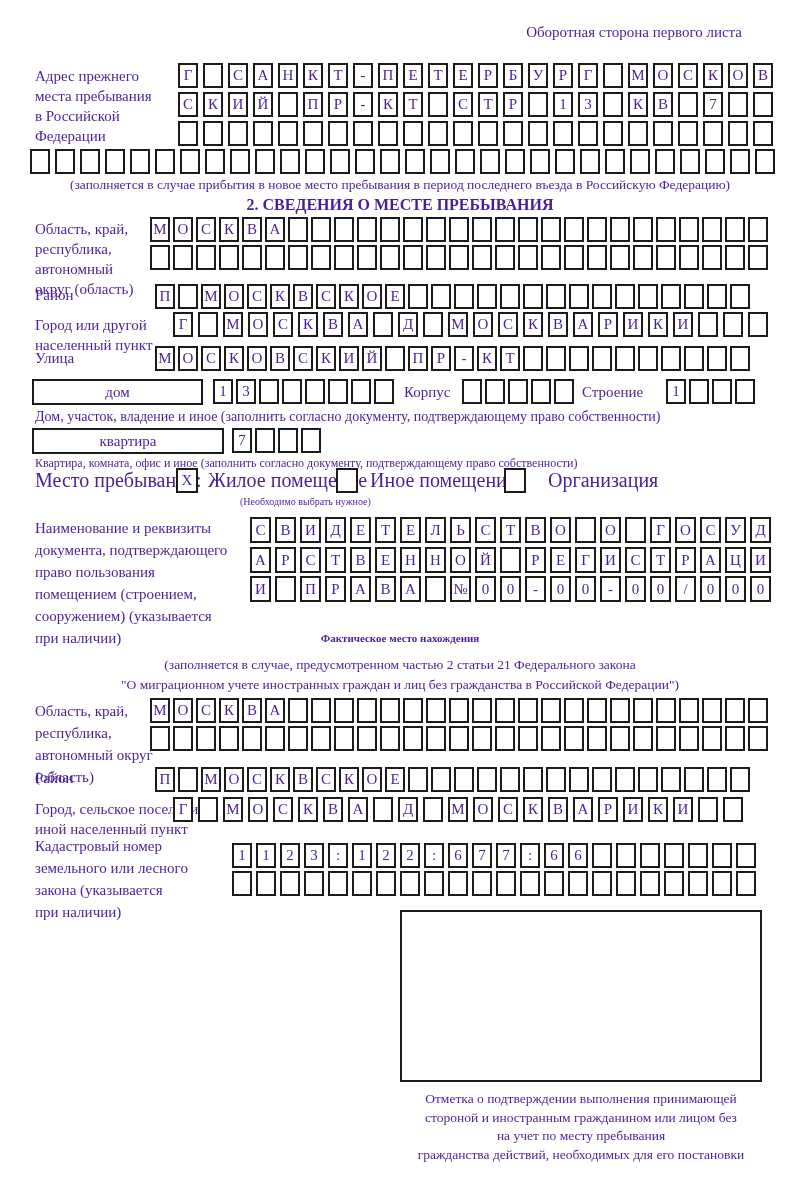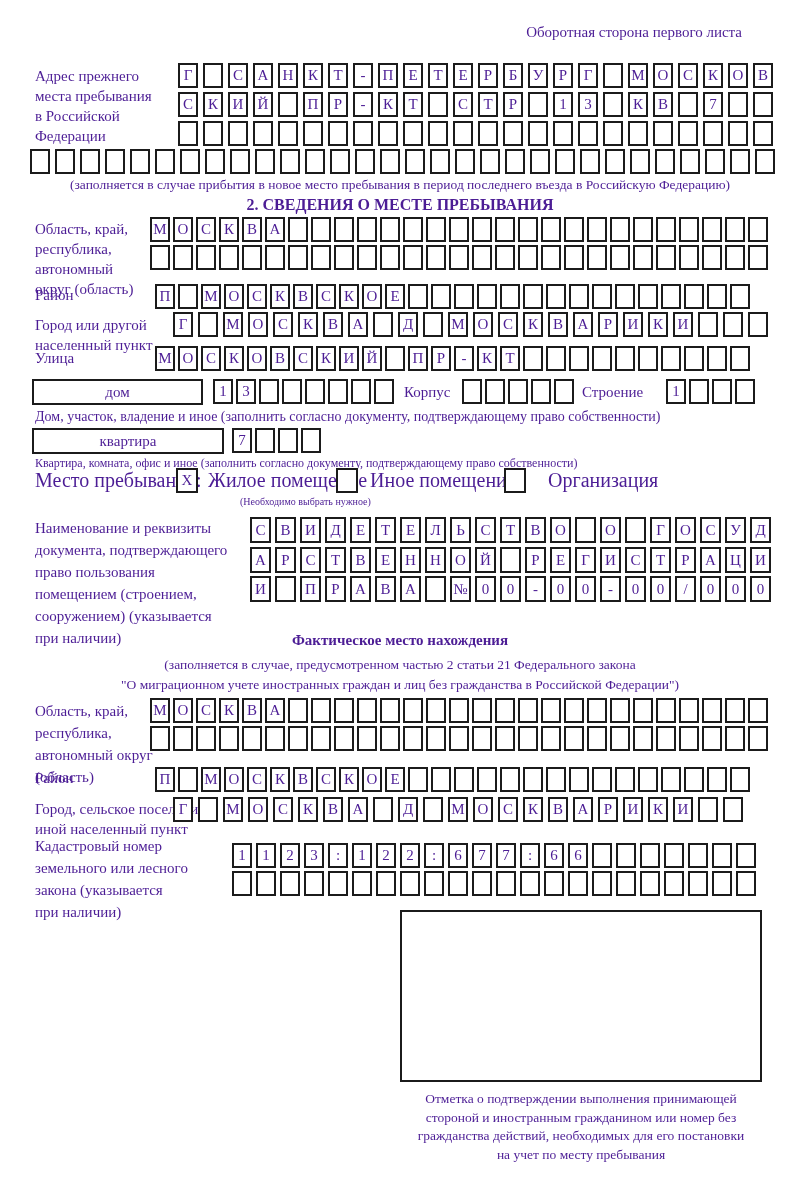--- a/index.html
+++ b/index.html
@@ -13,21 +13,21 @@
   .cell{display:inline-block;box-sizing:border-box;width:20px;height:25px;border:2px solid #1b1b1b;
         margin-right:3px;text-align:center;font-size:15px;line-height:21px;vertical-align:top;background:#fff;}
   .addr .cell{margin-right:5px;}
   .city .cell{margin-right:5px;}
   .doc  .cell{width:21px;height:26px;margin-right:4px;line-height:22px;}
   .cad  .cell{margin-right:4px;}
   .house .cell{margin-right:3px;}
   .note{position:absolute;font-size:13.5px;}
   .center{left:0;right:0;text-align:center;}
   .h-bold{position:absolute;font-weight:bold;font-size:16px;}
-  .h-bold2{position:absolute;font-weight:bold;font-size:15px;}
+  .h-bold2{position:absolute;font-weight:bold;font-size:11px;}
   .fieldbox{position:absolute;box-sizing:border-box;height:26px;border:2px solid #1b1b1b;
             text-align:center;font-size:15px;line-height:22px;background:#fff;}
   .inline-lbl{position:absolute;font-size:15px;line-height:26px;}
   .cb{position:absolute;box-sizing:border-box;width:22px;height:25px;border:2px solid #1b1b1b;
       text-align:center;font-size:15px;line-height:21px;background:#fff;}
   .cb-lbl{position:absolute;font-size:20px;line-height:25px;}
   .stamp{position:absolute;box-sizing:border-box;border:2px solid #1b1b1b;background:#fff;}
   .caption{position:absolute;font-size:13.5px;line-height:18.5px;text-align:center;}
 </style>
 </head>
@@ -132,18 +132,18 @@
       <div class="ln">земельного или лесного</div>
       <div class="ln">закона (указывается</div>
       <div class="ln">при наличии)</div>
     </div>
   <div class="cellrow cad" style="left:232px;top:843px;"><span class="cell">1</span><span class="cell">1</span><span class="cell">2</span><span class="cell">3</span><span class="cell">:</span><span class="cell">1</span><span class="cell">2</span><span class="cell">2</span><span class="cell">:</span><span class="cell">6</span><span class="cell">7</span><span class="cell">7</span><span class="cell">:</span><span class="cell">6</span><span class="cell">6</span><span class="cell"></span><span class="cell"></span><span class="cell"></span><span class="cell"></span><span class="cell"></span><span class="cell"></span><span class="cell"></span></div>
   <div class="cellrow cad" style="left:232px;top:871px;"><span class="cell"></span><span class="cell"></span><span class="cell"></span><span class="cell"></span><span class="cell"></span><span class="cell"></span><span class="cell"></span><span class="cell"></span><span class="cell"></span><span class="cell"></span><span class="cell"></span><span class="cell"></span><span class="cell"></span><span class="cell"></span><span class="cell"></span><span class="cell"></span><span class="cell"></span><span class="cell"></span><span class="cell"></span><span class="cell"></span><span class="cell"></span><span class="cell"></span></div>
 
   <div class="stamp" style="left:400px;top:910px;width:362px;height:172px;"></div>
   <div class="caption" style="left:392px;top:1090px;width:378px;">
       <div class="ln">Отметка о подтверждении выполнения принимающей</div>
-      <div class="ln">стороной и иностранным гражданином или номер без</div>
+      <div class="ln">стороной и иностранным гражданином или лицом без</div>
+      <div class="ln">на учет по месту пребывания</div>
       <div class="ln">гражданства действий, необходимых для его постановки</div>
-      <div class="ln">на учет по месту пребывания</div>
     </div>
 
 </div>
 
 </body></html>

